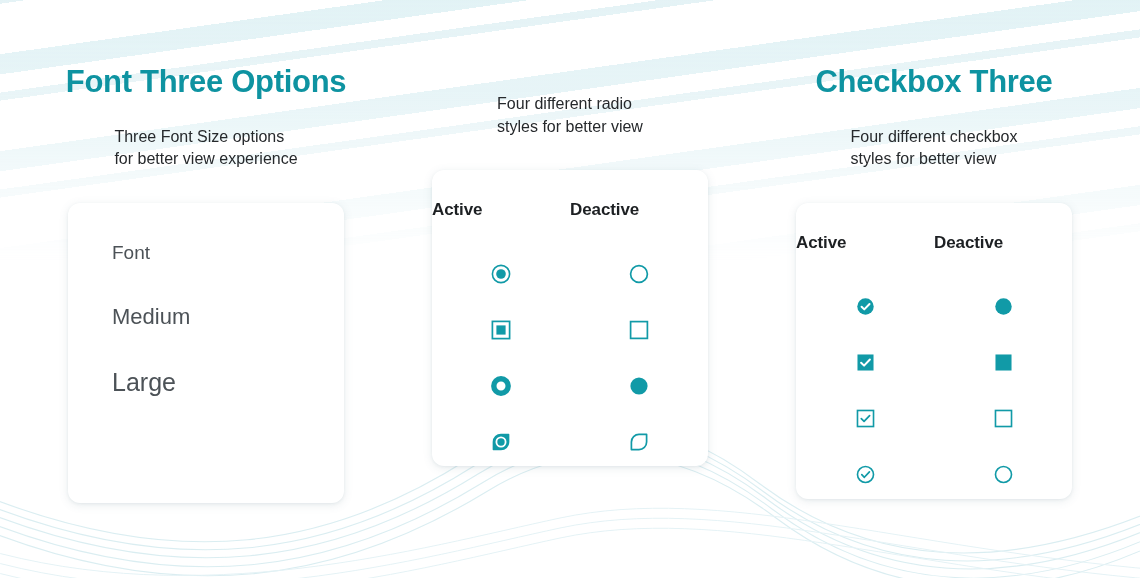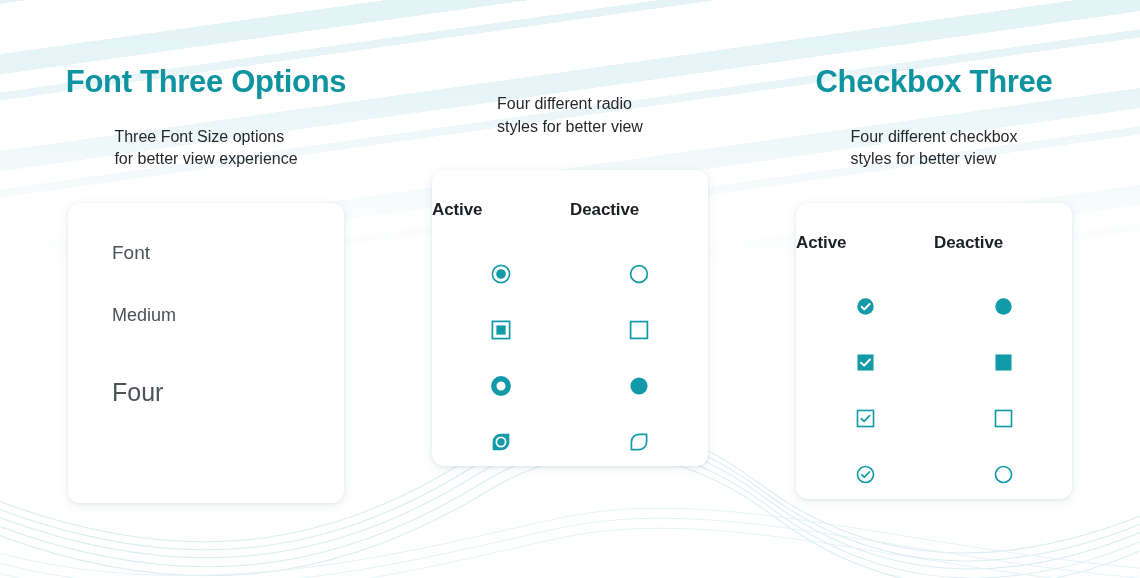--- a/index.html
+++ b/index.html
@@ -91,21 +91,21 @@
     padding:40px 0 0 44px;
   }
   .card-opts {
     width:276px; height:296px;
     padding:30px 0 0 0;
   }
 
   
   .fs-row { color:#4c5257; line-height:1; }
   .fs-small  { font-size:19px;  margin-bottom:44px; }
-  .fs-medium { font-size:18px;  margin-bottom:56px; }
+  .fs-medium { font-size:22px;  margin-bottom:42px; }
   .fs-large  { font-size:25px; }
 
   
   .opt-head {
     display:flex;
     margin-bottom:26px;
   }
   .opt-head > div {
     flex:1 1 0;
     text-align:left;
@@ -154,21 +154,21 @@
   <div class="columns">
 
     <div class="col">
       <div class="col-title">Font Three Options</div>
       <div class="col-sub">Three Font Size options
 for better view experience</div>
 
       <div class="card card-font">
         <div class="fs-row fs-small">Font</div>
         <div class="fs-row fs-medium">Medium</div>
-        <div class="fs-row fs-large">Four</div>
+        <div class="fs-row fs-large">Large</div>
       </div>
     </div>
 
     <div class="col">
       <div class="col-sub">Four different radio
 styles for better view</div>
 
       <div class="card card-opts">
         <div class="opt-head">
           <div>Active</div>

